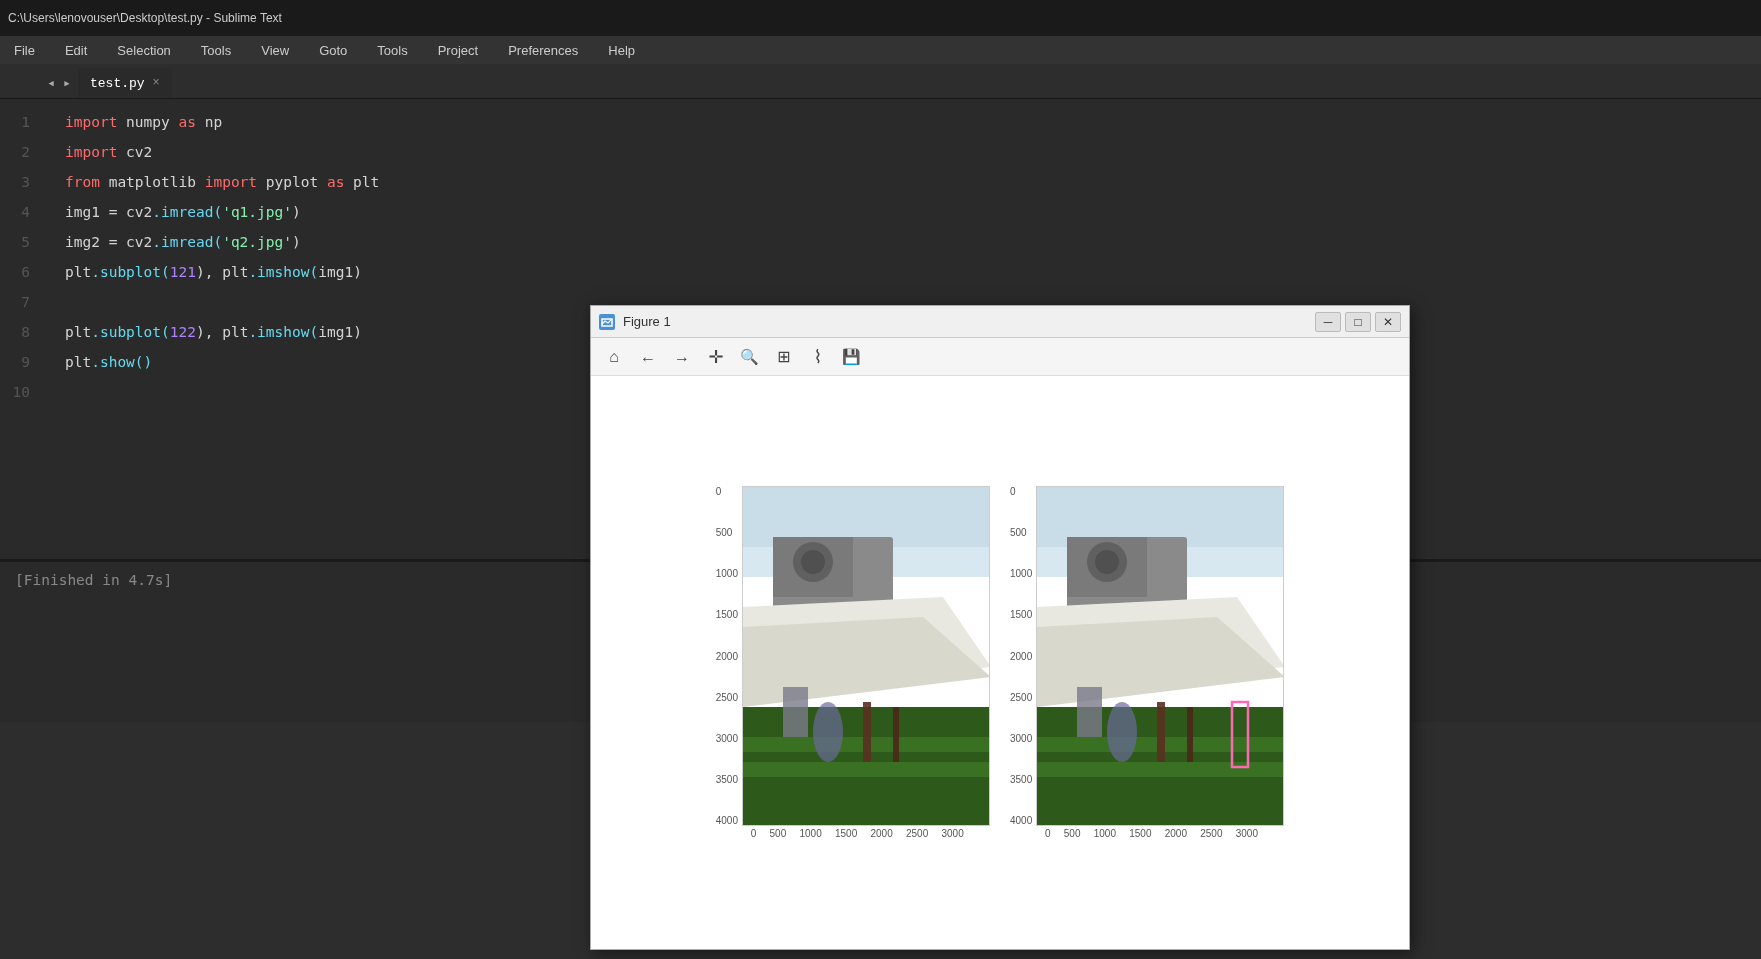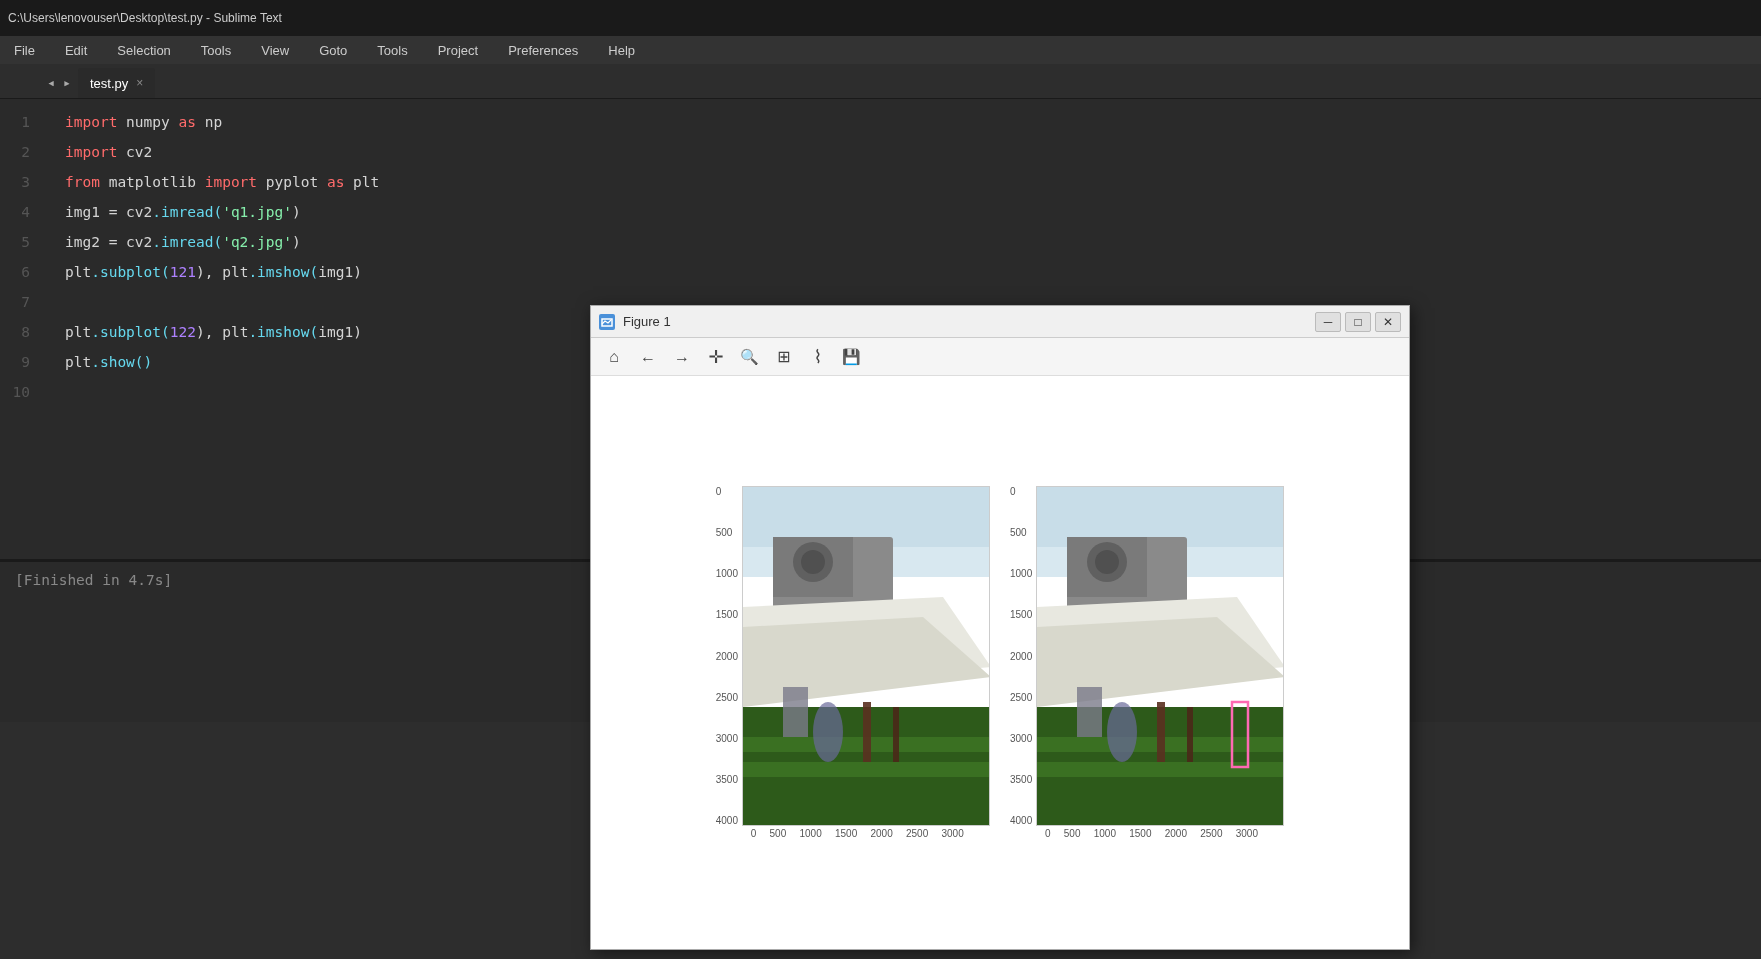--- a/index.html
+++ b/index.html
@@ -75,20 +75,21 @@
       color: #ccc;
       font-family: 'Segoe UI', sans-serif;
       border-top-left-radius: 3px;
       border-top-right-radius: 3px;
       gap: 8px;
       cursor: pointer;
     }
     .tab.active {
       background: #2a2a2a;
       color: #fff;
+      font-family: Liberation Mono, monospace;
     }
     .tab-close {
       font-size: 12px;
       color: #888;
       cursor: pointer;
     }
 
     
     #code-area {
       background: #2a2a2a;

